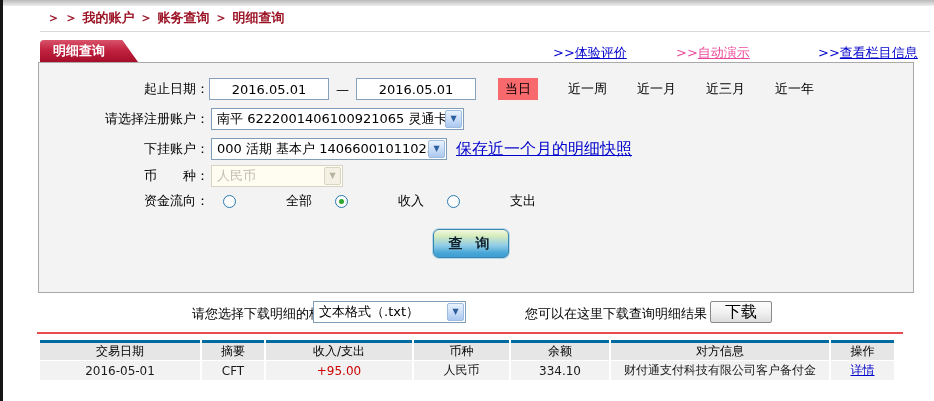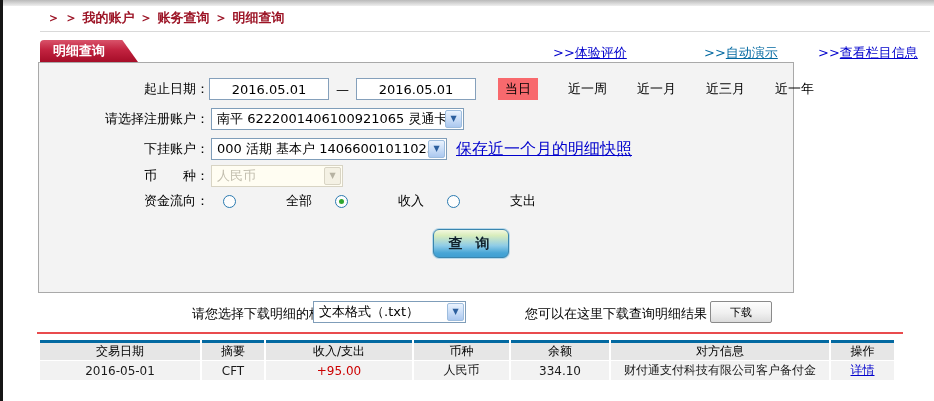--- a/index.html
+++ b/index.html
@@ -23,21 +23,21 @@
          clip-path:polygon(0 0, 84% 0, 100% 100%, 0 100%);
          border-top-left-radius:4px;
          color:#fff; font-size:13px; font-weight:bold; line-height:22px; padding-left:13px; }
   .hlinks { position:absolute; top:44px; left:0; width:739px; height:18px; font-size:13px; }
   .hlink { position:absolute; white-space:nowrap; cursor:pointer; color:#0000cc; text-decoration:none; }
   .hlink .arrows { text-decoration:none; }
   .hlink .lbl { text-decoration:underline; }
   .hlink1 { left:553px; } .hlink2 { left:676px; } .hlink3 { left:818px; }
 
   
-  .panel { position:absolute; left:38px; top:62px; width:756px; height:231px;
+  .panel { position:absolute; left:38px; top:62px; width:876px; height:231px;
            background:#f3f3f3; border:1px solid #a9a9a9; }
   .frow { position:absolute; left:0; display:flex; align-items:center; height:24px; font-size:13px; color:#000; }
   .flabel { display:inline-block; width:170px; text-align:right; white-space:pre; }
   .r1 { top:14px; } .r2 { top:44px; } .r3 { top:74px; } .r4 { top:101px; } .r5 { top:126px; }
 
   .date-input { width:120px; height:22px; border:1px solid #85a0bb; background:#fff;
                 text-align:center; font-size:13px; font-family:inherit; color:#000; }
   .dash { margin:0 7px; }
 
   .quick { margin-left:30px; cursor:pointer; white-space:nowrap; }
@@ -78,21 +78,21 @@
                font-size:14px; font-weight:bold; color:#10202c; letter-spacing:4px; cursor:pointer; }
 
   
   .dlrow { position:absolute; left:0; top:300px; width:934px; height:26px; font-size:13px; color:#000; }
   .dl-format-label { position:absolute; left:192px; top:5px; }
   .dl-select { position:absolute; left:313px; top:1px; }
   .dl-result-label { position:absolute; left:525px; top:5px; }
   .dl-btn { position:absolute; left:710px; top:1px; width:62px; height:22px;
             border:1px solid #8a8a8a; border-radius:2px;
             background:linear-gradient(180deg,#fdfdfd 0%,#f0f0f0 55%,#dcdcdc 100%);
-            font-family:inherit; font-size:11px; color:#000; cursor:pointer; }
+            font-family:inherit; font-size:16px; color:#000; cursor:pointer; }
 
   .red-line { position:absolute; left:37px; top:332px; width:866px; height:2px; background:#e94b4e; }
 
   
   .rtable { position:absolute; left:38px; top:339px; width:858px;
             border-collapse:separate; border-spacing:2px 1px; table-layout:fixed; font-size:12px; }
   .rtable th { background:#e6e6e6; font-weight:normal; color:#000; height:18px; text-align:center;
                border-top:3px solid #0369a1; white-space:nowrap; overflow:hidden; }
   .rtable td { background:#f2f2f2; color:#1a1a1a; height:19px; text-align:center; white-space:nowrap; overflow:hidden; }
   .cell-link { color:#0000cc; text-decoration:underline; cursor:pointer; }
@@ -105,21 +105,21 @@
   <div class="left-strip"></div>
 
   <div class="breadcrumb"><span class="crumb-prefix">＞ ＞</span><span class="crumb-item">我的账户</span><span class="crumb-sep">＞</span><span class="crumb-item">账务查询</span><span class="crumb-sep">＞</span><span class="crumb-item">明细查询</span></div>
   <div class="bc-divider"></div>
 
   <div class="tab">
     <span>明细查询</span>
   </div>
   <div class="hlinks">
       <a class="hlink hlink1" style="color: rgb(0, 0, 204);"><span class="arrows">&gt;&gt;</span><span class="lbl">体验评价</span></a>
-      <a class="hlink hlink2" style="color: #0369a1; margin-left: 28px;"><span class="arrows">&gt;&gt;</span><span class="lbl">自动演示</span></a>
+      <a class="hlink hlink2" style="color: #ec4899;"><span class="arrows">&gt;&gt;</span><span class="lbl">自动演示</span></a>
       <a class="hlink hlink3" style="color: rgb(0, 0, 204);"><span class="arrows">&gt;&gt;</span><span class="lbl">查看栏目信息</span></a>
     </div>
 
   <div class="panel">
 
     <div class="frow r1">
       <span class="flabel">起止日期：</span>
       <input class="date-input" value="2016.05.01" style="">
       <span class="dash">—</span>
       <input class="date-input" value="2016.05.01" style="">

